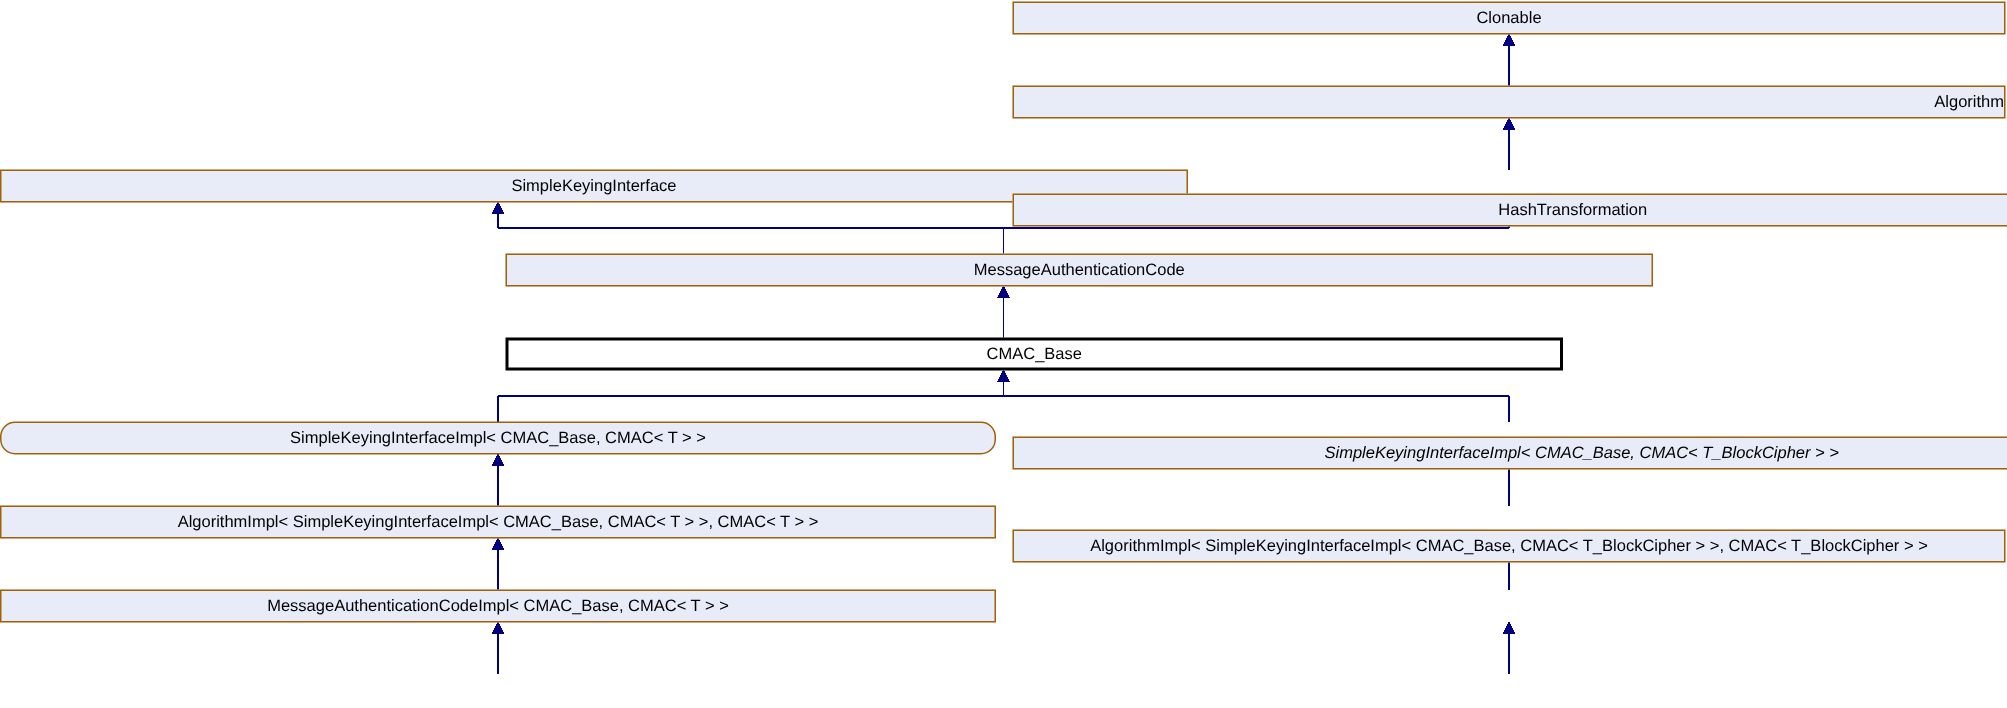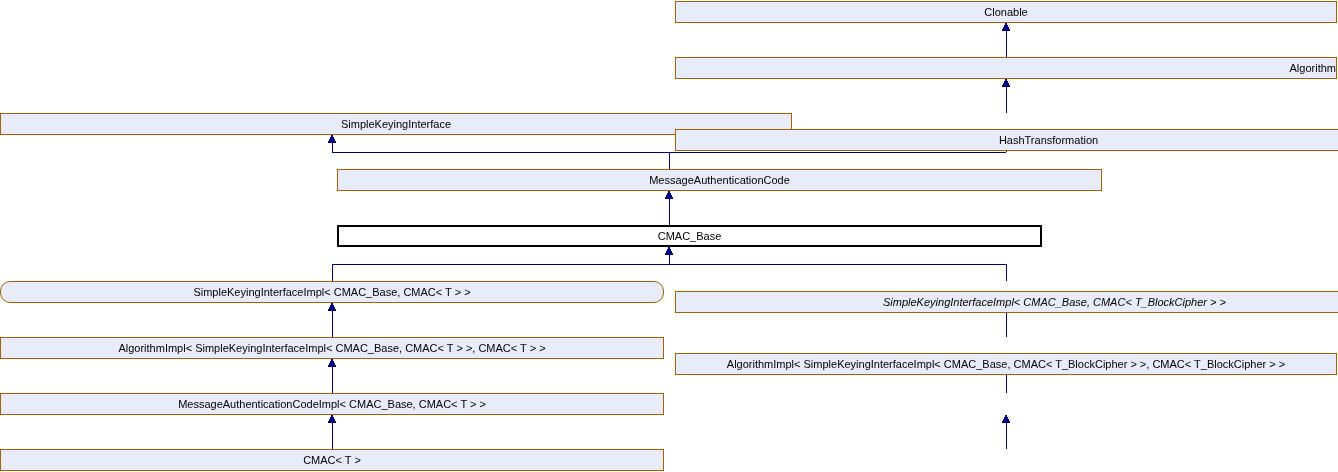--- a/index.html
+++ b/index.html
@@ -134,16 +134,15 @@
 
   <div class="node" style="left:675px; top:291px; width:759px;font-style:italic;">SimpleKeyingInterfaceImpl&lt; CMAC_Base, CMAC&lt; T_BlockCipher &gt; &gt;</div>
 
   <div class="node" style="left:0px; top:337px; width:664px;">AlgorithmImpl&lt; SimpleKeyingInterfaceImpl&lt; CMAC_Base, CMAC&lt; T &gt; &gt;, CMAC&lt; T &gt; &gt;</div>
 
   <div class="node" style="left:675px; top:337px; width:662px;margin-top:16px;">AlgorithmImpl&lt; SimpleKeyingInterfaceImpl&lt; CMAC_Base, CMAC&lt; T_BlockCipher &gt; &gt;, CMAC&lt; T_BlockCipher &gt; &gt;</div>
 
   <div class="node" style="left:0px; top:393px; width:664px;">MessageAuthenticationCodeImpl&lt; CMAC_Base, CMAC&lt; T &gt; &gt;</div>
 
 
-  <div class="node" style="left:0px; top:449px; width:664px;">CMAC&lt; T &gt;</div>
 
 
 </div>
 
 </body></html>

